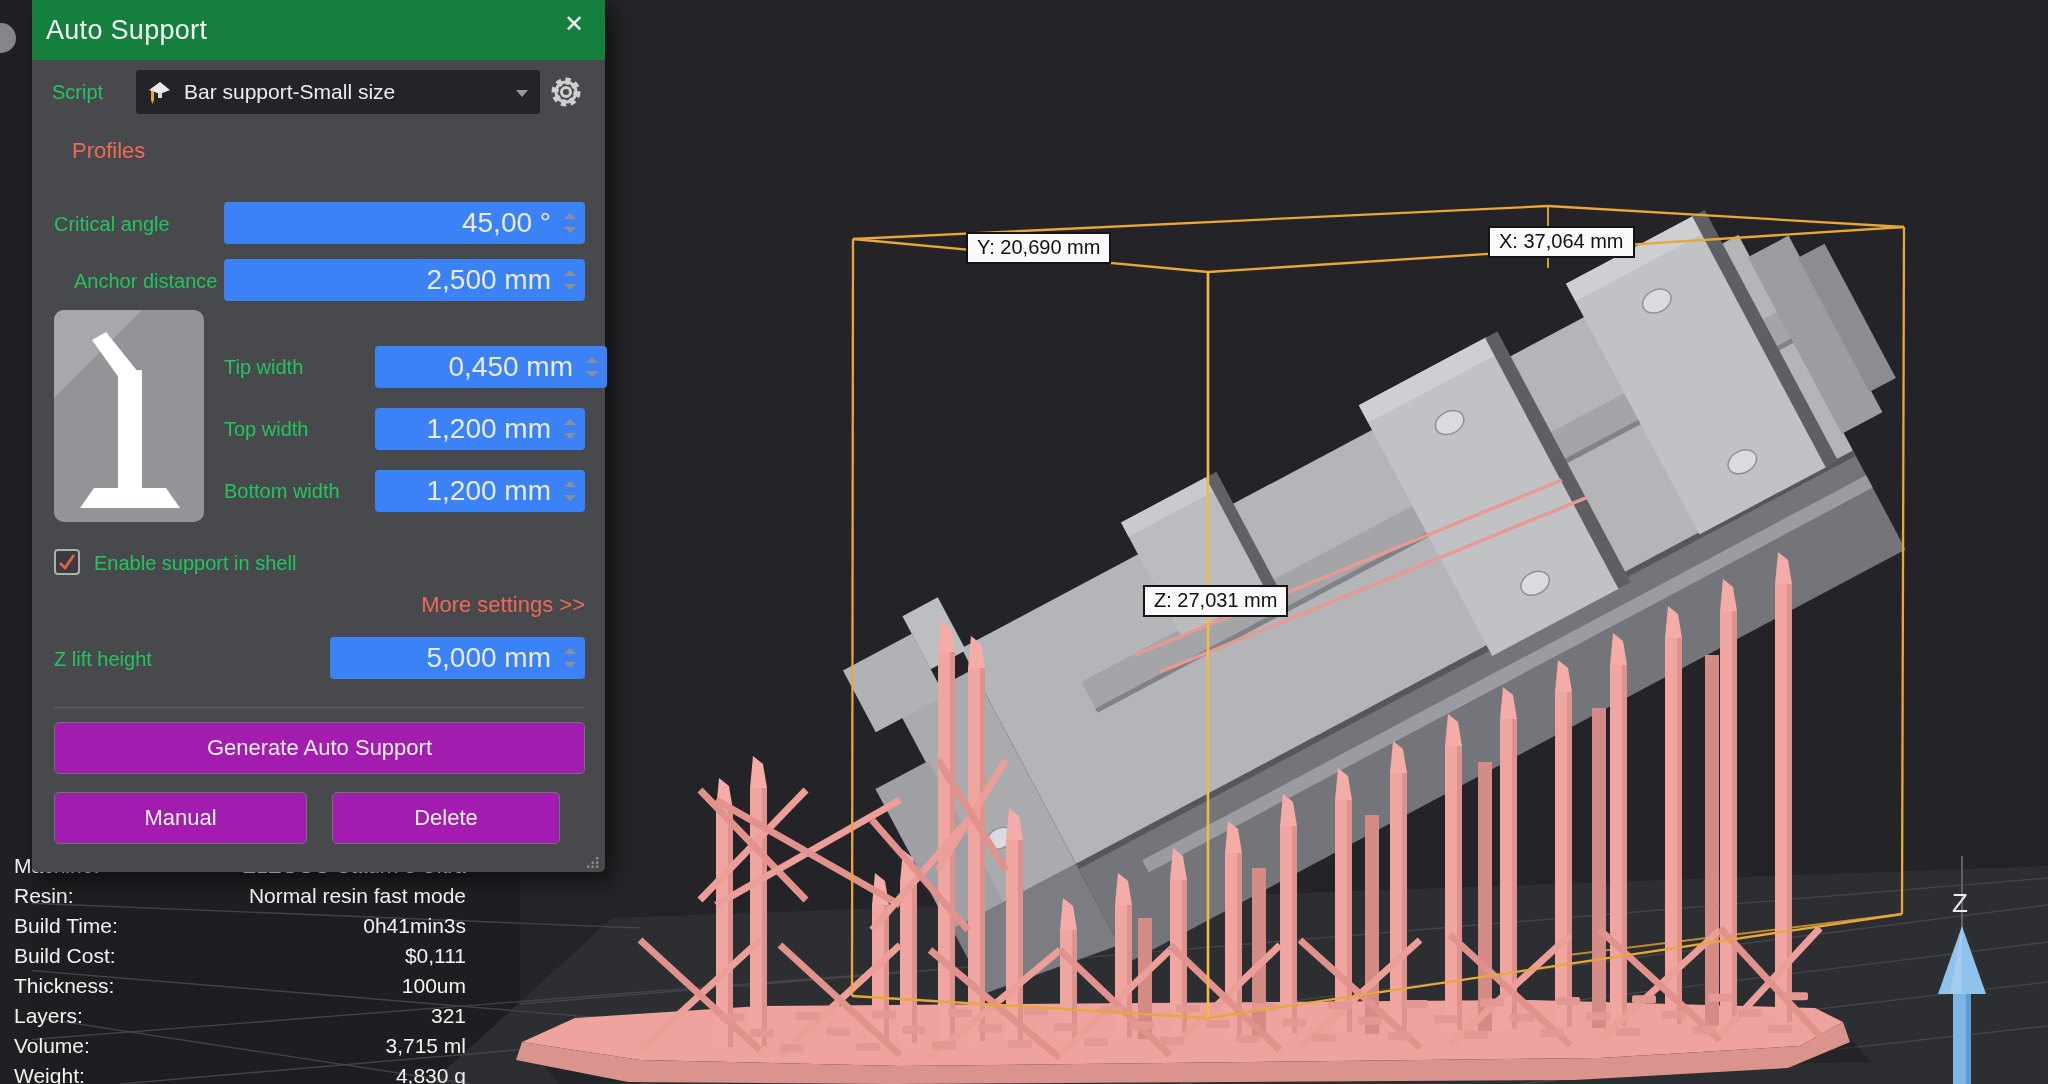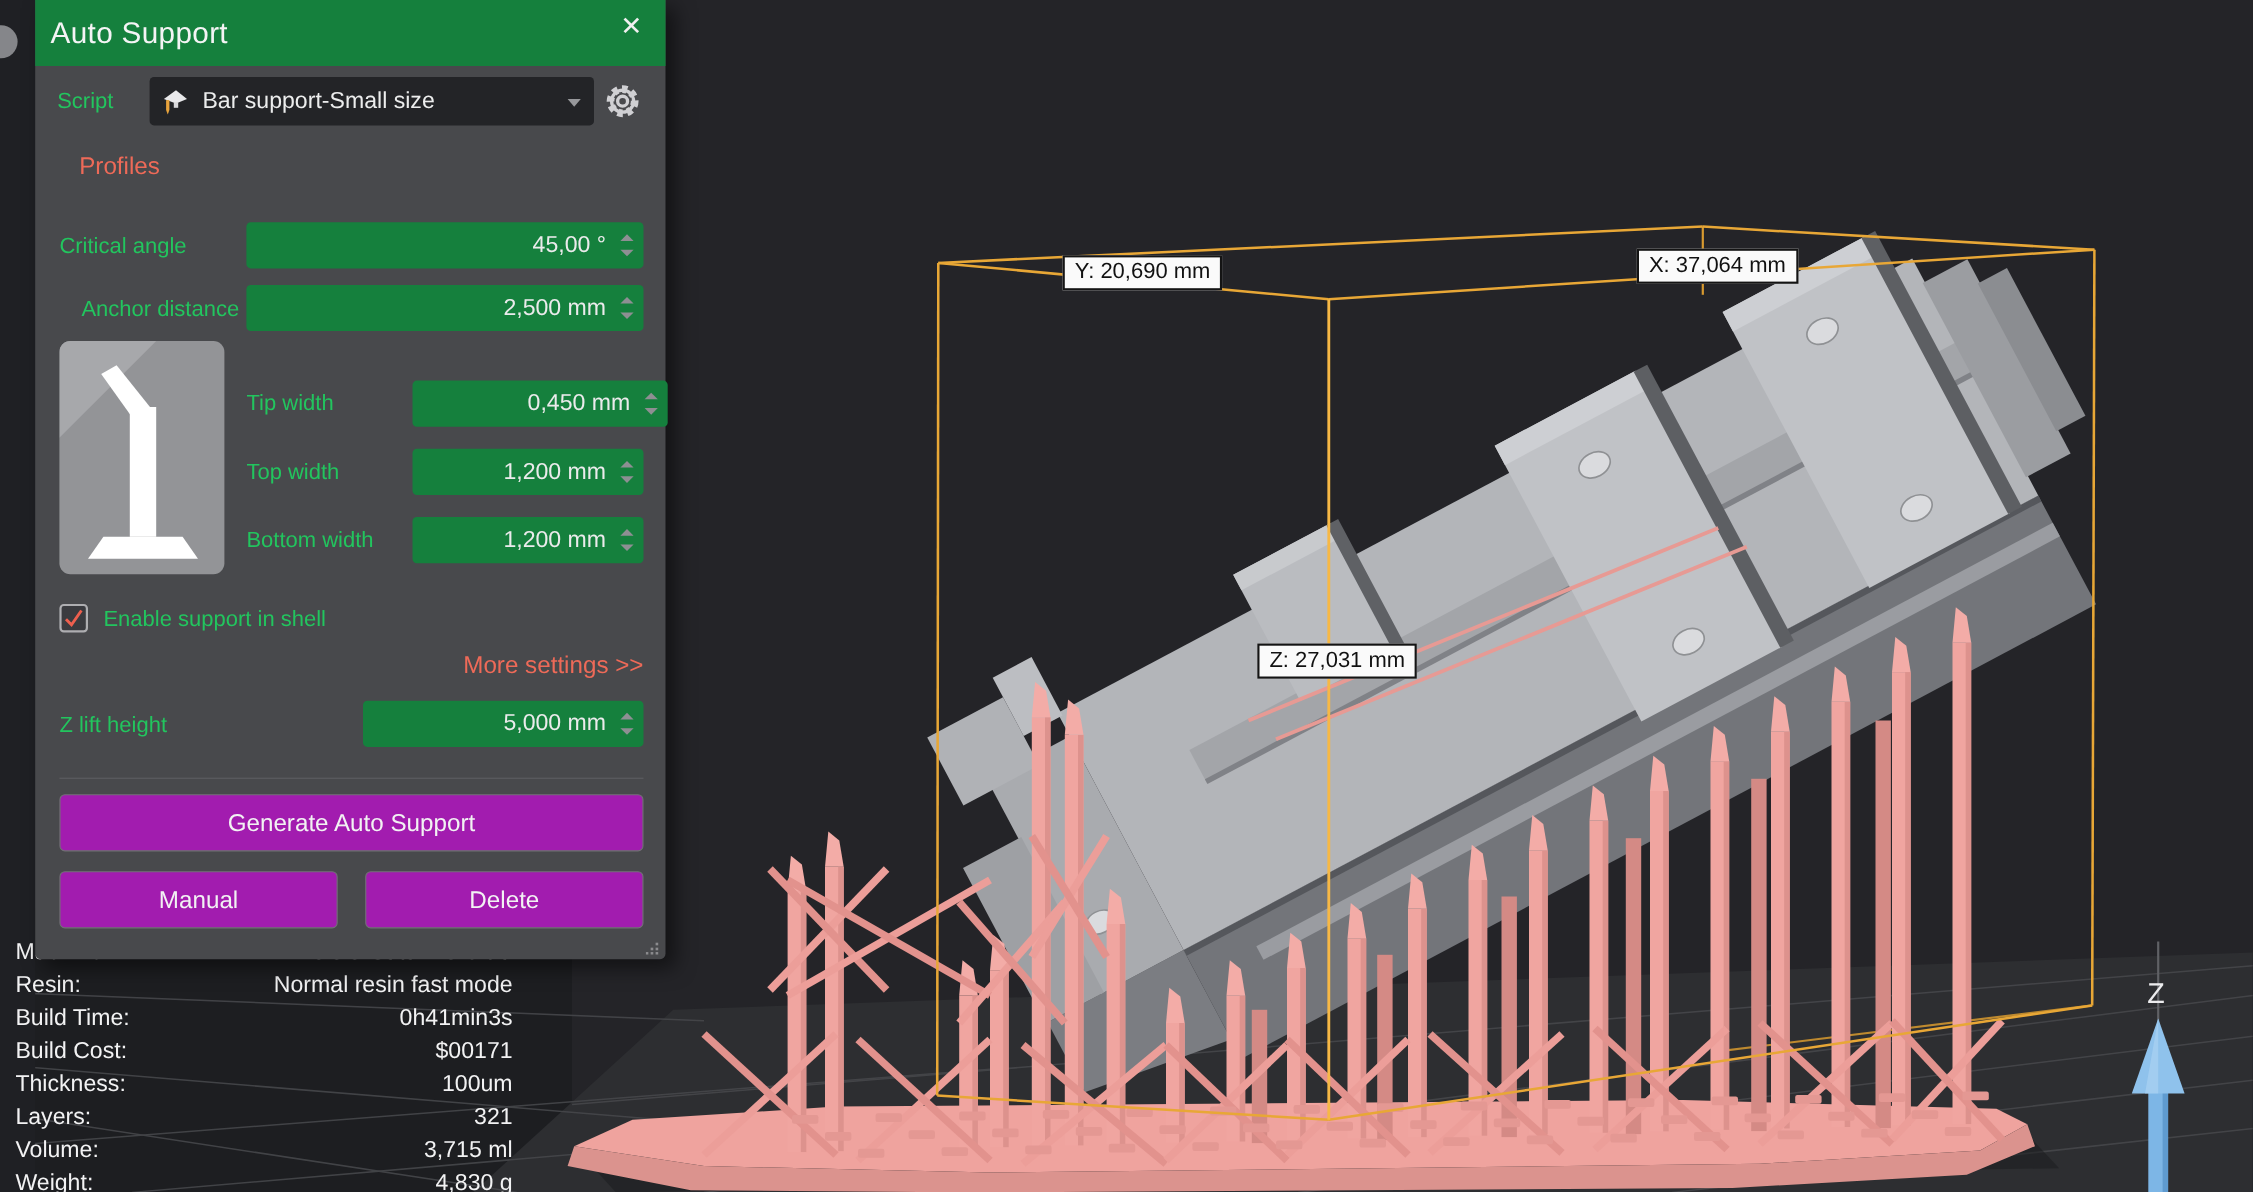--- a/index.html
+++ b/index.html
@@ -19,23 +19,23 @@
            align-items:center; justify-content:center; font-size:24px; color:#f0f0f0; cursor:pointer; }
   .lbl { position:absolute; font-size:20px; color:#22c55e; }
   .accent { color:#ee6a58; }
   .dropdown { position:absolute; left:104px; top:70px; width:404px; height:44px; background:#232427;
               border-radius:4px; display:flex; align-items:center; color:#eceded; font-size:21px; }
   .dropdown .ic { margin:0 12px 0 10px; width:26px; height:26px; }
   .dd-caret { position:absolute; right:12px; top:20px; width:0; height:0;
               border-left:6px solid transparent; border-right:6px solid transparent;
               border-top:7px solid #97989b; }
   .gear { position:absolute; left:516px; top:74px; width:36px; height:36px; cursor:pointer; }
-  .num-field { position:absolute; height:42px; background:#15803d; border-radius:4px;
+  .num-field { position:absolute; height:42px; background:#3b82f6; border-radius:4px;
                display:flex; align-items:center; justify-content:flex-end;
-               padding-right:34px; font-size:21px; color:#ebebec; }
+               padding-right:34px; font-size:28px; color:#ebebec; }
   .spin { position:absolute; right:9px; top:50%; transform:translateY(-50%); display:flex;
           flex-direction:column; gap:8px; }
   .spin i { width:0; height:0; border-left:6px solid transparent; border-right:6px solid transparent; }
   .spin .up { border-bottom:6px solid #8e8f93; }
   .spin .dn { border-top:6px solid #8e8f93; }
   .thumb { position:absolute; left:22px; top:310px; width:150px; height:212px; background:#939497;
            border-radius:10px; overflow:hidden; }
   .checkbox { position:absolute; left:22px; top:549px; width:26px; height:26px; background:#3a3b3f;
               border:2px solid #aeaeb1; border-radius:4px; cursor:pointer; }
   .divider { position:absolute; left:22px; top:707px; width:531px; height:1px; background:#5d5e61; }
@@ -306,21 +306,21 @@
     <div class="srow">
         <span>Resin:</span>
         <span>Normal resin fast mode</span>
       </div>
     <div class="srow">
         <span>Build Time:</span>
         <span>0h41min3s</span>
       </div>
     <div class="srow">
         <span>Build Cost:</span>
-        <span>$00171</span>
+        <span>$0,111</span>
       </div>
     <div class="srow">
         <span>Thickness:</span>
         <span>100um</span>
       </div>
     <div class="srow">
         <span>Layers:</span>
         <span>321</span>
       </div>
     <div class="srow">
@@ -429,21 +429,21 @@
       <span class="spin">
           <i class="up"></i>
           <i class="dn"></i>
         </span>
     </div>
 
     <div class="divider"></div>
 
     <div class="btn" style="left:22px; top:722px; width:531px;">Generate Auto Support</div>
     <div class="btn" style="left:22px; top:792px; width:253px;">Manual</div>
-    <div class="btn" style="left:300px; top:792px; width:253px;">Delete</div>
+    <div class="btn" style="left:300px; top:792px; width:228px;">Delete</div>
 
     <svg class="grip" viewBox="0 0 12 12">
       <rect x="9" y="1" width="2.4" height="2.4" fill="#a8a8aa"></rect>
       <rect x="9" y="5.5" width="2.4" height="2.4" fill="#a8a8aa"></rect>
       <rect x="4.5" y="5.5" width="2.4" height="2.4" fill="#a8a8aa"></rect>
       <rect x="9" y="9.5" width="2.4" height="2.4" fill="#a8a8aa"></rect>
       <rect x="4.5" y="9.5" width="2.4" height="2.4" fill="#a8a8aa"></rect>
       <rect x="0" y="9.5" width="2.4" height="2.4" fill="#a8a8aa"></rect>
     </svg>
   </div>

